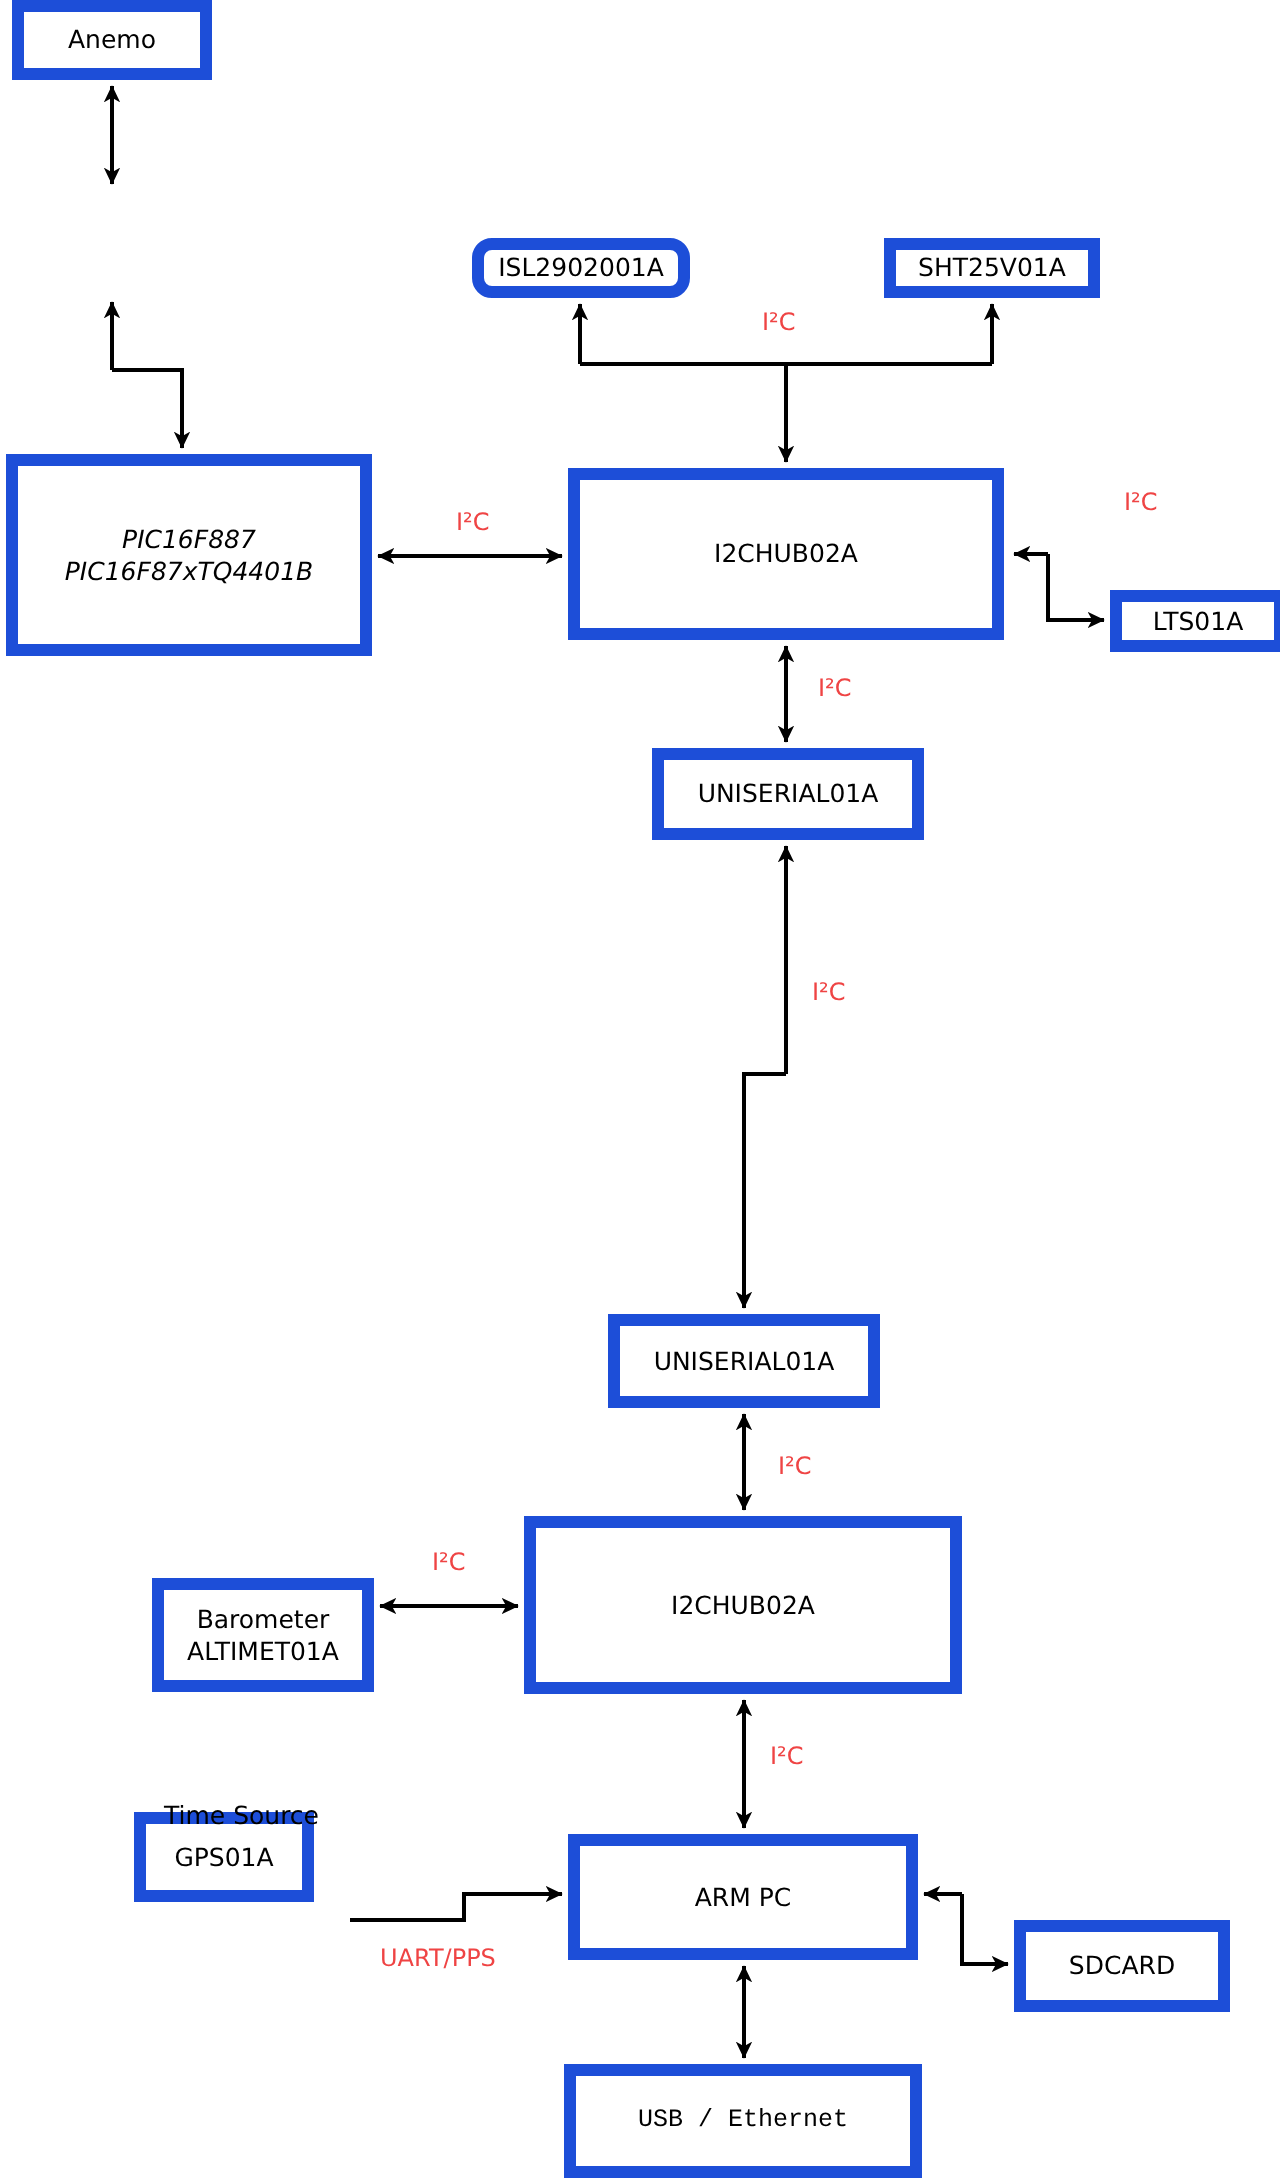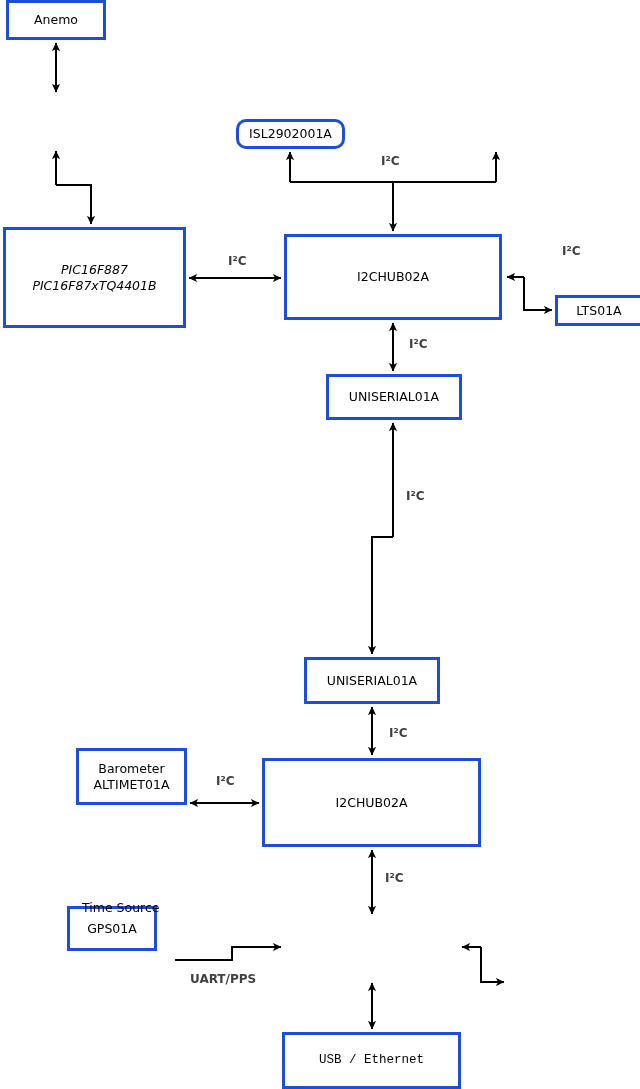--- a/index.html
+++ b/index.html
@@ -20,39 +20,38 @@
     position: absolute;
     left: 0;
     top: 0;
     width: 640px;
     height: 1089px;
   }
   .node {
     position: absolute;
     box-sizing: border-box;
     background: #ffffff;
-    border: 3px solid #1d4ed8;
+    border: 6px solid #1d4ed8;
     display: flex;
     align-items: center;
     justify-content: center;
     text-align: center;
     color: #000000;
     font-size: 12.5px;
     line-height: 1.25;
     z-index: 3;
     white-space: pre-line;
   }
   .edge-label {
     position: absolute;
-    color: #404040;
+    color: #ef4444;
     font-size: 12px;
     white-space: nowrap;
     z-index: 4;
     background: transparent;
-    font-weight: bold;
   }
   .free-label {
     position: absolute;
     color: #000000;
     font-size: 12.5px;
     white-space: nowrap;
     z-index: 4;
   }
 </style>
 </head>
@@ -118,28 +117,31 @@
       <line x1="372" y1="1006" x2="372" y2="1029" marker-end="url(#ah)"></line>
       <line x1="372" y1="983" x2="372" y2="1029"></line>
 
     </g>
   </svg>
 
   <div class="node" style="left: 6px; top: 0px; width: 100px; height: 40px;">Anemo</div>
   <div class="node" style="left: 3px; top: 227px; width: 183px; height: 101px; font-style: italic;">PIC16F887
 PIC16F87xTQ4401B</div>
   <div class="node" style="left: 236px; top: 119px; width: 109px; height: 30px; border-radius: 10px;">ISL2902001A</div>
+  <div class="node" style="left: 442px; top: 119px; width: 108px; height: 30px;">SHT25V01A</div>
   <div class="node" style="left: 284px; top: 234px; width: 218px; height: 86px;">I2CHUB02A</div>
   <div class="node" style="left: 555px; top: 295px; width: 88px; height: 31px;">LTS01A</div>
   <div class="node" style="left: 326px; top: 374px; width: 136px; height: 46px;">UNISERIAL01A</div>
   <div class="node" style="left: 304px; top: 657px; width: 136px; height: 47px;">UNISERIAL01A</div>
-  <div class="node" style="left: 76px; top: 748px; width: 111px; height: 57px;">Barometer
+  <div class="node" style="left: 76px; top: 789px; width: 111px; height: 57px;">Barometer
 ALTIMET01A</div>
   <div class="node" style="left: 262px; top: 758px; width: 219px; height: 89px;">I2CHUB02A</div>
   <div class="node" style="left: 67px; top: 906px; width: 90px; height: 45px;">GPS01A</div>
+  <div class="node" style="left: 284px; top: 917px; width: 175px; height: 63px;">ARM PC</div>
+  <div class="node" style="left: 507px; top: 960px; width: 108px; height: 46px;">SDCARD</div>
   <div class="node" style="left: 282px; top: 1032px; width: 179px; height: 57px; font-family: Liberation Mono, monospace;">USB / Ethernet</div>
 
   <div class="edge-label" style="left: 381px; top: 154px;">I²C</div>
   <div class="edge-label" style="left: 228px; top: 254px;">I²C</div>
   <div class="edge-label" style="left: 562px; top: 244px;">I²C</div>
   <div class="edge-label" style="left: 409px; top: 337px;">I²C</div>
   <div class="edge-label" style="left: 406px; top: 489px;">I²C</div>
   <div class="edge-label" style="left: 389px; top: 726px;">I²C</div>
   <div class="edge-label" style="left: 216px; top: 774px;">I²C</div>
   <div class="edge-label" style="left: 385px; top: 871px;">I²C</div>

